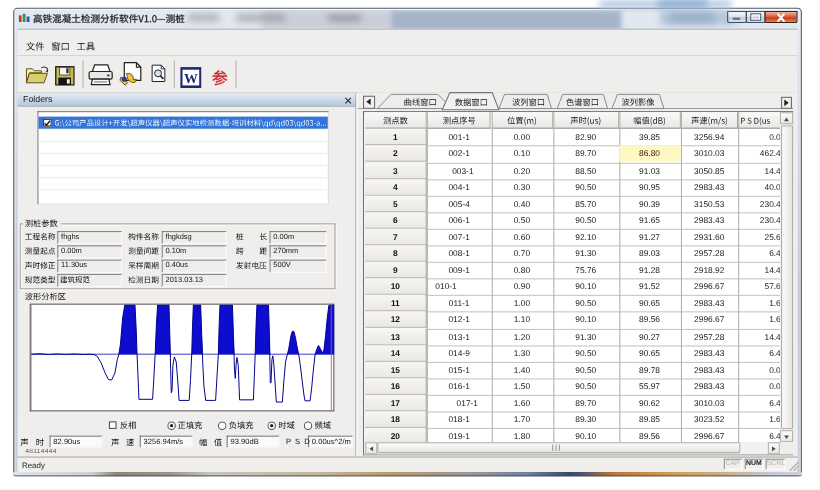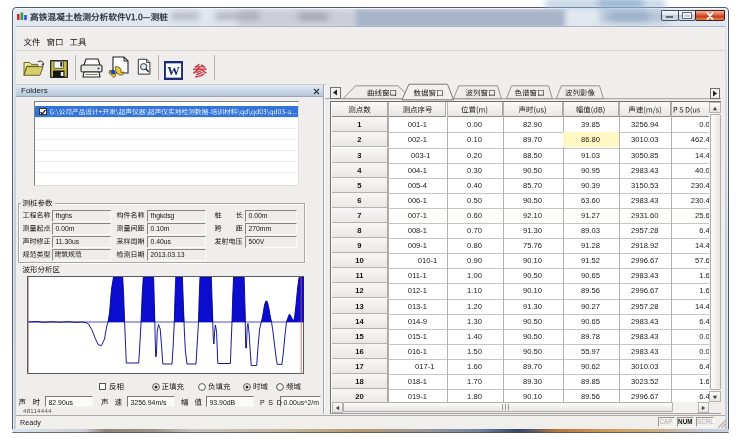--- a/index.html
+++ b/index.html
@@ -239,21 +239,21 @@
     <div class="tc" style="left:388.3px;top:177.7px;width:58.2px;height:15.1px;line-height:15.1px">005-4</div>
     <div class="tc" style="left:446.5px;top:177.7px;width:56.0px;height:15.1px;line-height:15.1px">0.40</div>
     <div class="tc" style="left:502.5px;top:177.7px;width:60.0px;height:15.1px;line-height:15.1px">85.70</div>
     <div class="tc" style="left:562.5px;top:177.7px;width:56.0px;height:15.1px;line-height:15.1px">90.39</div>
     <div class="tc" style="left:618.5px;top:177.7px;width:52.5px;height:15.1px;line-height:15.1px">3150.53</div>
     <div class="tc" style="left:671.0px;top:177.7px;width:43.0px;height:15.1px;line-height:15.1px;text-align:right">230.40</div>
     <div class="rn" style="left:331.5px;top:192.8px;width:56.8px;height:15.1px;line-height:15.1px">6</div>
     <div class="tc" style="left:388.3px;top:192.8px;width:58.2px;height:15.1px;line-height:15.1px">006-1</div>
     <div class="tc" style="left:446.5px;top:192.8px;width:56.0px;height:15.1px;line-height:15.1px">0.50</div>
     <div class="tc" style="left:502.5px;top:192.8px;width:60.0px;height:15.1px;line-height:15.1px">90.50</div>
-    <div class="tc" style="left:562.5px;top:192.8px;width:56.0px;height:15.1px;line-height:15.1px">63.60</div>
+    <div class="tc" style="left:562.5px;top:192.8px;width:56.0px;height:15.1px;line-height:15.1px">91.65</div>
     <div class="tc" style="left:618.5px;top:192.8px;width:52.5px;height:15.1px;line-height:15.1px">2983.43</div>
     <div class="tc" style="left:671.0px;top:192.8px;width:43.0px;height:15.1px;line-height:15.1px;text-align:right">230.40</div>
     <div class="rn" style="left:331.5px;top:207.9px;width:56.8px;height:15.1px;line-height:15.1px">7</div>
     <div class="tc" style="left:388.3px;top:207.9px;width:58.2px;height:15.1px;line-height:15.1px">007-1</div>
     <div class="tc" style="left:446.5px;top:207.9px;width:56.0px;height:15.1px;line-height:15.1px">0.60</div>
     <div class="tc" style="left:502.5px;top:207.9px;width:60.0px;height:15.1px;line-height:15.1px">92.10</div>
     <div class="tc" style="left:562.5px;top:207.9px;width:56.0px;height:15.1px;line-height:15.1px">91.27</div>
     <div class="tc" style="left:618.5px;top:207.9px;width:52.5px;height:15.1px;line-height:15.1px">2931.60</div>
     <div class="tc" style="left:671.0px;top:207.9px;width:43.0px;height:15.1px;line-height:15.1px;text-align:right">25.60</div>
     <div class="rn" style="left:331.5px;top:223.0px;width:56.8px;height:15.1px;line-height:15.1px">8</div>
@@ -264,21 +264,21 @@
     <div class="tc" style="left:618.5px;top:223.0px;width:52.5px;height:15.1px;line-height:15.1px">2957.28</div>
     <div class="tc" style="left:671.0px;top:223.0px;width:43.0px;height:15.1px;line-height:15.1px;text-align:right">6.40</div>
     <div class="rn" style="left:331.5px;top:238.1px;width:56.8px;height:15.1px;line-height:15.1px">9</div>
     <div class="tc" style="left:388.3px;top:238.1px;width:58.2px;height:15.1px;line-height:15.1px">009-1</div>
     <div class="tc" style="left:446.5px;top:238.1px;width:56.0px;height:15.1px;line-height:15.1px">0.80</div>
     <div class="tc" style="left:502.5px;top:238.1px;width:60.0px;height:15.1px;line-height:15.1px">75.76</div>
     <div class="tc" style="left:562.5px;top:238.1px;width:56.0px;height:15.1px;line-height:15.1px">91.28</div>
     <div class="tc" style="left:618.5px;top:238.1px;width:52.5px;height:15.1px;line-height:15.1px">2918.92</div>
     <div class="tc" style="left:671.0px;top:238.1px;width:43.0px;height:15.1px;line-height:15.1px;text-align:right">14.40</div>
     <div class="rn" style="left:331.5px;top:253.2px;width:56.8px;height:15.1px;line-height:15.1px">10</div>
-    <div class="tc" style="left:397px;top:253.2px;width:61px;height:15.1px;line-height:15.1px">010-1</div>
+    <div class="tc" style="left:375px;top:253.2px;width:61px;height:15.1px;line-height:15.1px">010-1</div>
     <div class="tc" style="left:446.5px;top:253.2px;width:56.0px;height:15.1px;line-height:15.1px">0.90</div>
     <div class="tc" style="left:502.5px;top:253.2px;width:60.0px;height:15.1px;line-height:15.1px">90.10</div>
     <div class="tc" style="left:562.5px;top:253.2px;width:56.0px;height:15.1px;line-height:15.1px">91.52</div>
     <div class="tc" style="left:618.5px;top:253.2px;width:52.5px;height:15.1px;line-height:15.1px">2996.67</div>
     <div class="tc" style="left:671.0px;top:253.2px;width:43.0px;height:15.1px;line-height:15.1px;text-align:right">57.60</div>
     <div class="rn" style="left:331.5px;top:268.3px;width:56.8px;height:15.1px;line-height:15.1px">11</div>
     <div class="tc" style="left:388.3px;top:268.3px;width:58.2px;height:15.1px;line-height:15.1px">011-1</div>
     <div class="tc" style="left:446.5px;top:268.3px;width:56.0px;height:15.1px;line-height:15.1px">1.00</div>
     <div class="tc" style="left:502.5px;top:268.3px;width:60.0px;height:15.1px;line-height:15.1px">90.50</div>
     <div class="tc" style="left:562.5px;top:268.3px;width:56.0px;height:15.1px;line-height:15.1px">90.65</div>

